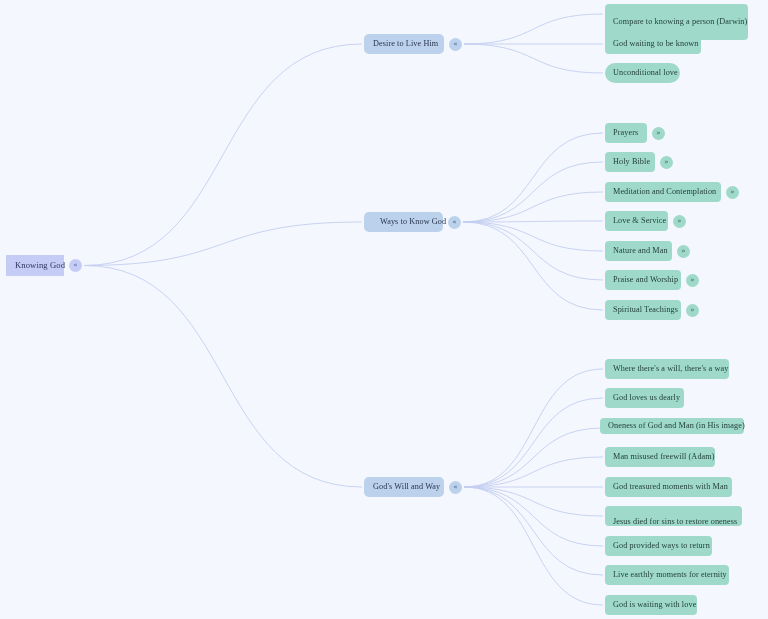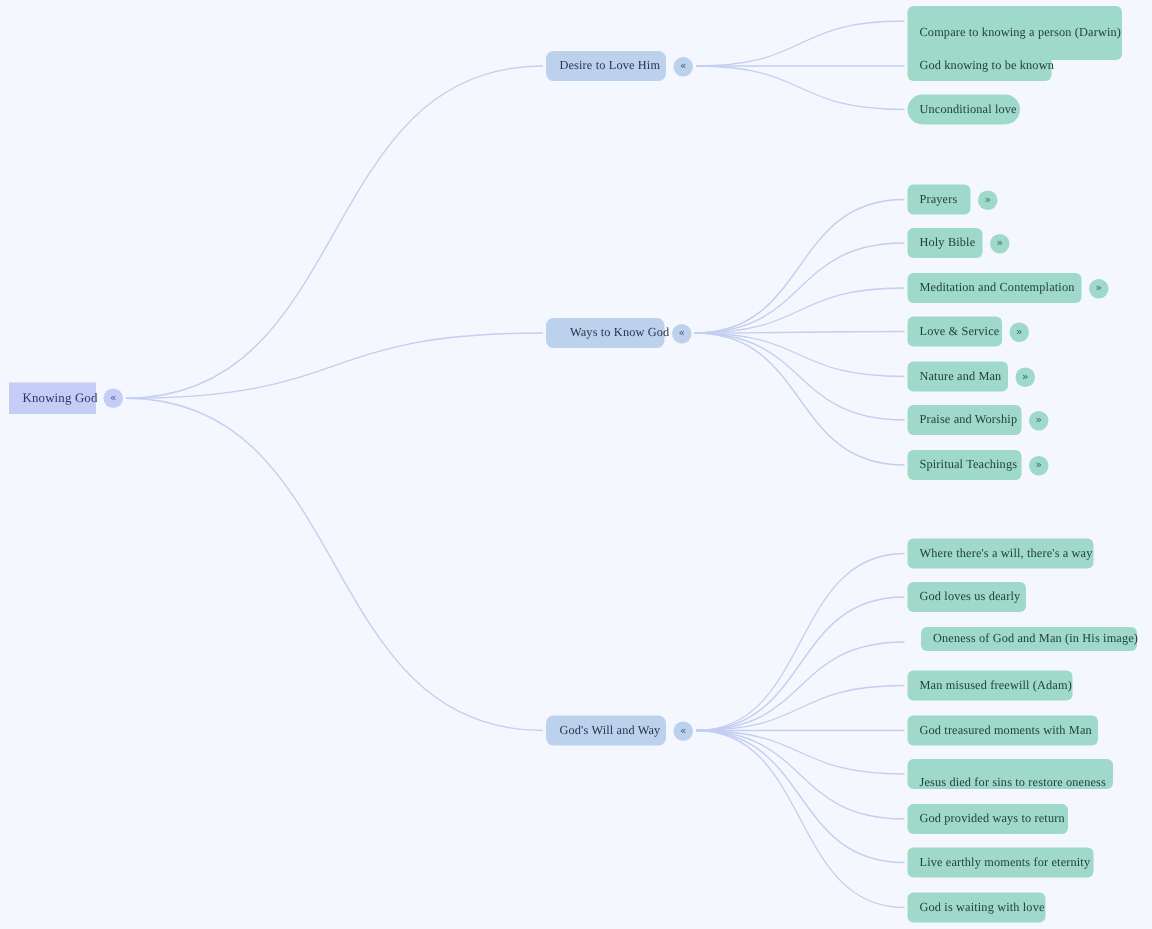--- a/index.html
+++ b/index.html
@@ -111,28 +111,28 @@
       <path d="M 464 487 C 540.45 487, 526.55 546, 603 546" fill="none" stroke="#c3cef0" stroke-width="0.9"></path>
       <path d="M 464 487 C 540.45 487, 526.55 575, 603 575" fill="none" stroke="#c3cef0" stroke-width="0.9"></path>
       <path d="M 464 487 C 540.45 487, 526.55 605, 603 605" fill="none" stroke="#c3cef0" stroke-width="0.9"></path>
     </svg>
   <div id="node-layer">
       <div class="node node-root" style="left: 6px; top: 255px; width: 58px; height: 21px;">
         <span>Knowing God</span>
       </div>
       <div class="toggle toggle-root" style="left: 69px; top: 259px;">«</div>
       <div class="node node-branch" style="left: 364px; top: 34px; width: 80px; height: 20px;">
-        <span>Desire to Love Him</span>
+        <span>Desire to Live Him</span>
       </div>
       <div class="toggle toggle-branch" style="left: 449px; top: 37.5px;">«</div>
       <div class="node node-leaf" style="left: 605px; top: 4px; width: 143px; height: 36px;">
         <span>Compare to knowing a person (Darwin)</span>
       </div>
       <div class="node node-leaf" style="left: 605px; top: 34px; width: 96px; height: 20px;">
-        <span>God knowing to be known</span>
+        <span>God waiting to be known</span>
       </div>
       <div class="node node-leaf" style="left: 605px; top: 63px; width: 75px; height: 20px; border-radius: 10px;">
         <span>Unconditional love</span>
       </div>
       <div class="node node-branch" style="left: 364px; top: 212px; width: 79px; height: 20px; padding-left: 16px;">
         <span>Ways to Know God</span>
       </div>
       <div class="toggle toggle-branch" style="left: 448px; top: 215.5px;">«</div>
       <div class="node node-leaf" style="left: 605px; top: 123px; width: 42px; height: 20px;">
         <span>Prayers</span>
@@ -165,21 +165,21 @@
       <div class="node node-branch" style="left: 364px; top: 477px; width: 80px; height: 20px;">
         <span>God's Will and Way</span>
       </div>
       <div class="toggle toggle-branch" style="left: 449px; top: 480.5px;">«</div>
       <div class="node node-leaf" style="left: 605px; top: 359px; width: 124px; height: 20px;">
         <span>Where there's a will, there's a way</span>
       </div>
       <div class="node node-leaf" style="left: 605px; top: 388px; width: 79px; height: 20px;">
         <span>God loves us dearly</span>
       </div>
-      <div class="node node-leaf" style="left: 614px; top: 418px; width: 144px; height: 16px;">
+      <div class="node node-leaf" style="left: 600px; top: 418px; width: 144px; height: 16px;">
         <span>Oneness of God and Man (in His image)</span>
       </div>
       <div class="node node-leaf" style="left: 605px; top: 447px; width: 110px; height: 20px;">
         <span>Man misused freewill (Adam)</span>
       </div>
       <div class="node node-leaf" style="left: 605px; top: 477px; width: 127px; height: 20px;">
         <span>God treasured moments with Man</span>
       </div>
       <div class="node node-leaf" style="left: 605px; top: 506px; width: 137px; height: 20px; align-items: flex-end;">
         <span>Jesus died for sins to restore oneness</span>

